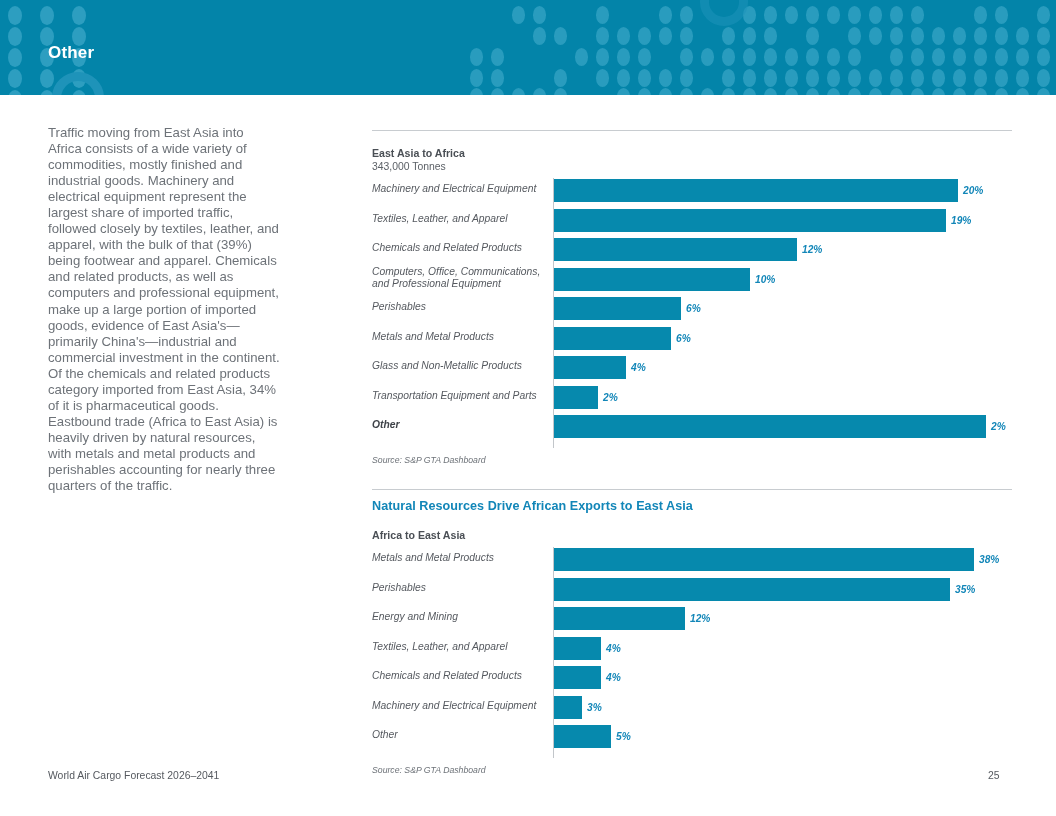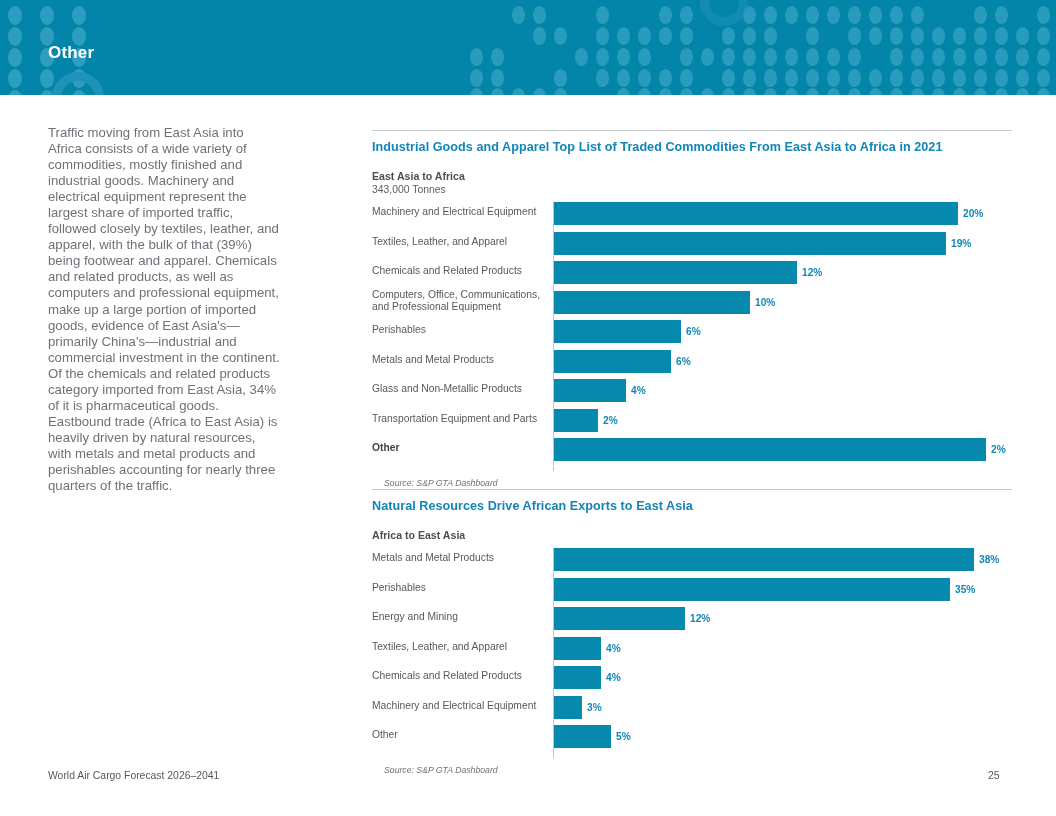--- a/index.html
+++ b/index.html
@@ -60,25 +60,24 @@
   }
   .chart-tonnes{
     color:#5c6167;
     font-size:10.4px;font-weight:normal;
     margin-top:2px;
   }
   .chart-source{
     color:#6d7278;
     font-size:8.7px;font-style:italic;
     margin-top:7px;
-    margin-left:12px;
-  }
-
-  
-  .plot{position:relative;margin-top:6px;}
+  }
+
+  
+  .plot{position:relative;margin-top:6px;font-style:italic;}
   .axis-line{
     position:absolute;left:181px;top:0;width:1px;background:#c2c6ca;
   }
   .row{position:relative;width:640px;}
   .row-label{
     position:absolute;left:0;top:0;width:176px;
     color:#55595f;font-size:10.3px;line-height:12.1px;
     text-align:left;
   }
   .bar{
@@ -238,21 +237,20 @@
       <span class="bigcircle" style="left: 52px; top: 72px; width: 34px; height: 34px;"></span>
       <span class="bigcircle" style="left: 700px; top: -22px; width: 30px; height: 30px; opacity: 0.55;"></span>
     </div>
   <div id="page-title-africa">Other</div>
 </div>
 
 <div id="body-copy">Traffic moving from East Asia into Africa consists of a wide variety of commodities, mostly finished and industrial goods. Machinery and electrical equipment represent the largest share of imported traffic, followed closely by textiles, leather, and apparel, with the bulk of that (39%) being footwear and apparel. Chemicals and related products, as well as computers and professional equipment, make up a large portion of imported goods, evidence of East Asia's—primarily China's—industrial and commercial investment in the continent. Of the chemicals and related products category imported from East Asia, 34% of it is pharmaceutical goods. Eastbound trade (Africa to East Asia) is heavily driven by natural resources, with metals and metal products and perishables accounting for nearly three quarters of the traffic.</div>
 
 <div class="chart-block" id="chart-block-1" style="top:130px;">
   <div class="rule"></div>
-  <div class="chart-title">Industrial Goods and Apparel Top List of Traded Commodities From East Asia to Africa in 2021</div>
   <div class="chart-sub">East Asia to Africa</div>
   <div class="chart-tonnes">343,000 Tonnes</div>
   <div class="plot" id="plot-1" style="height: 269.5px;">
       <div class="axis-line" style="height: 269.5px;"></div>
       <div class="row" style="position: absolute; left: 0px; top: 0px; height: 29.5px;">
         <div class="row-label" style="top: 5px;">Machinery and Electrical Equipment</div>
         <div class="bar" style="left: 182px; top: 1px; width: 404px; height: 23px; background: rgb(6, 137, 173);"></div>
         <div class="bar-val" style="left: 591px; top: 7px;">20%</div>
       </div>
       <div class="row" style="position: absolute; left: 0px; top: 29.5px; height: 29.5px;">

